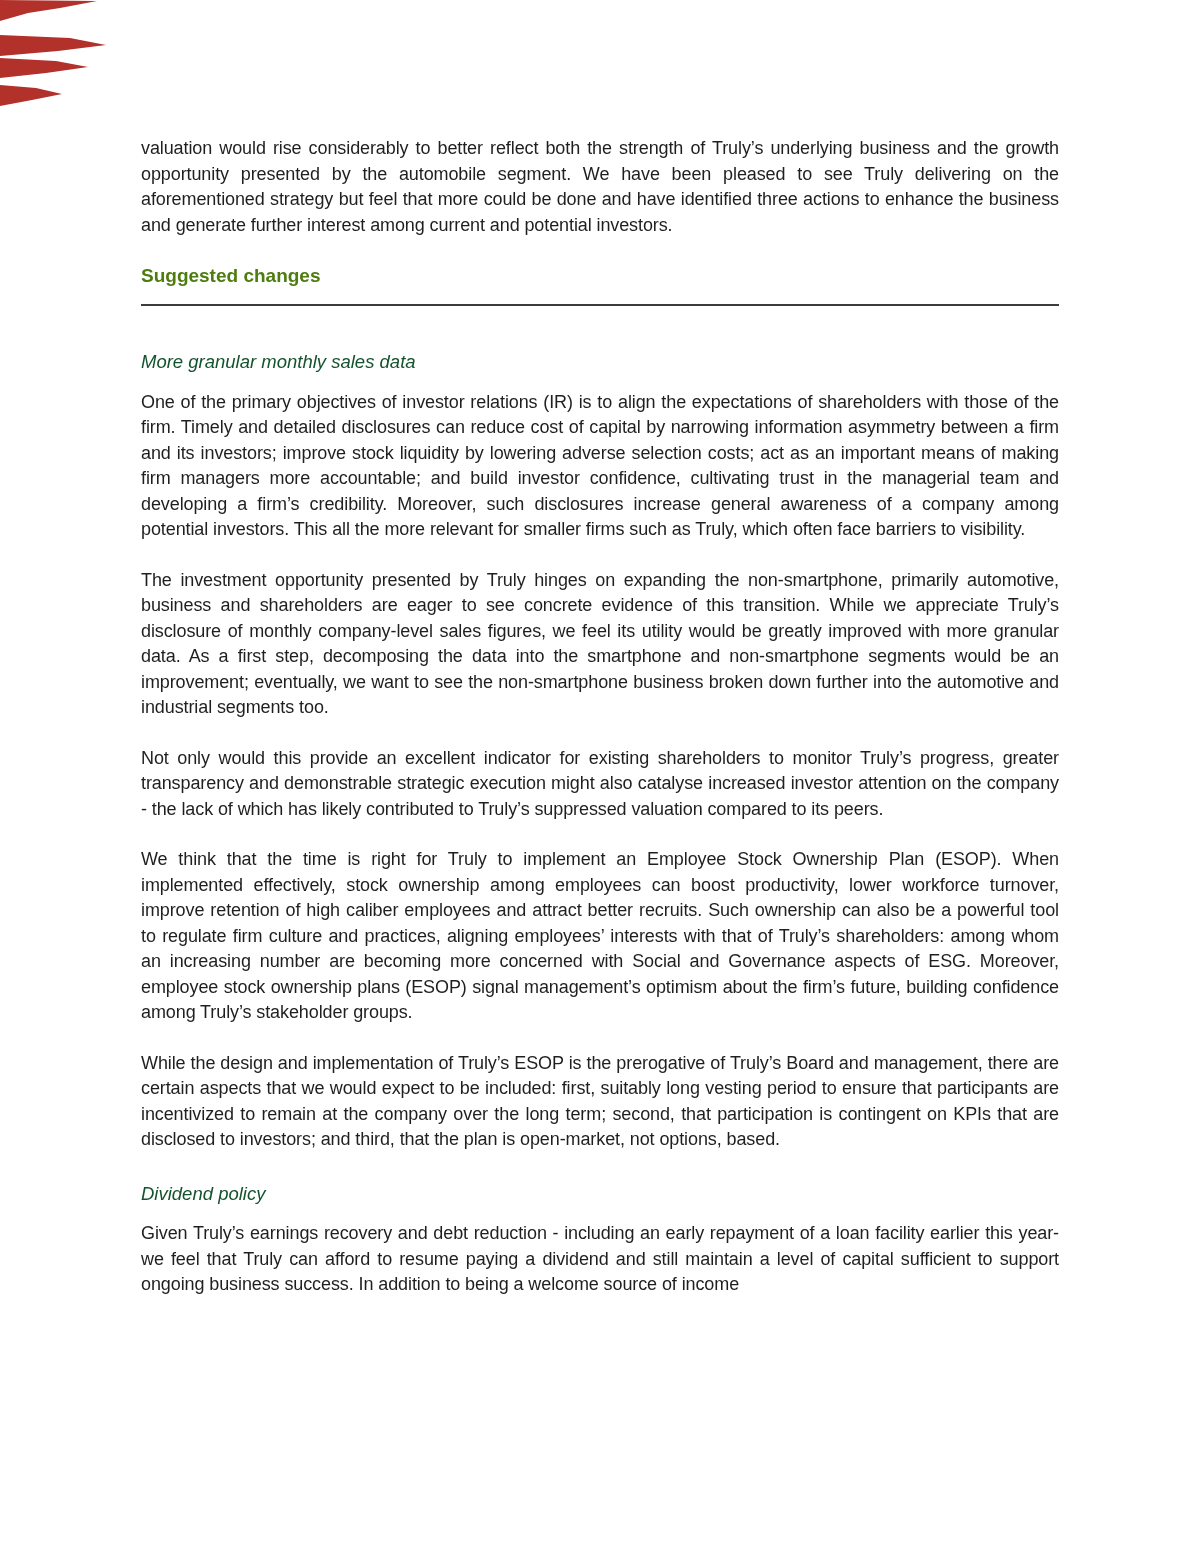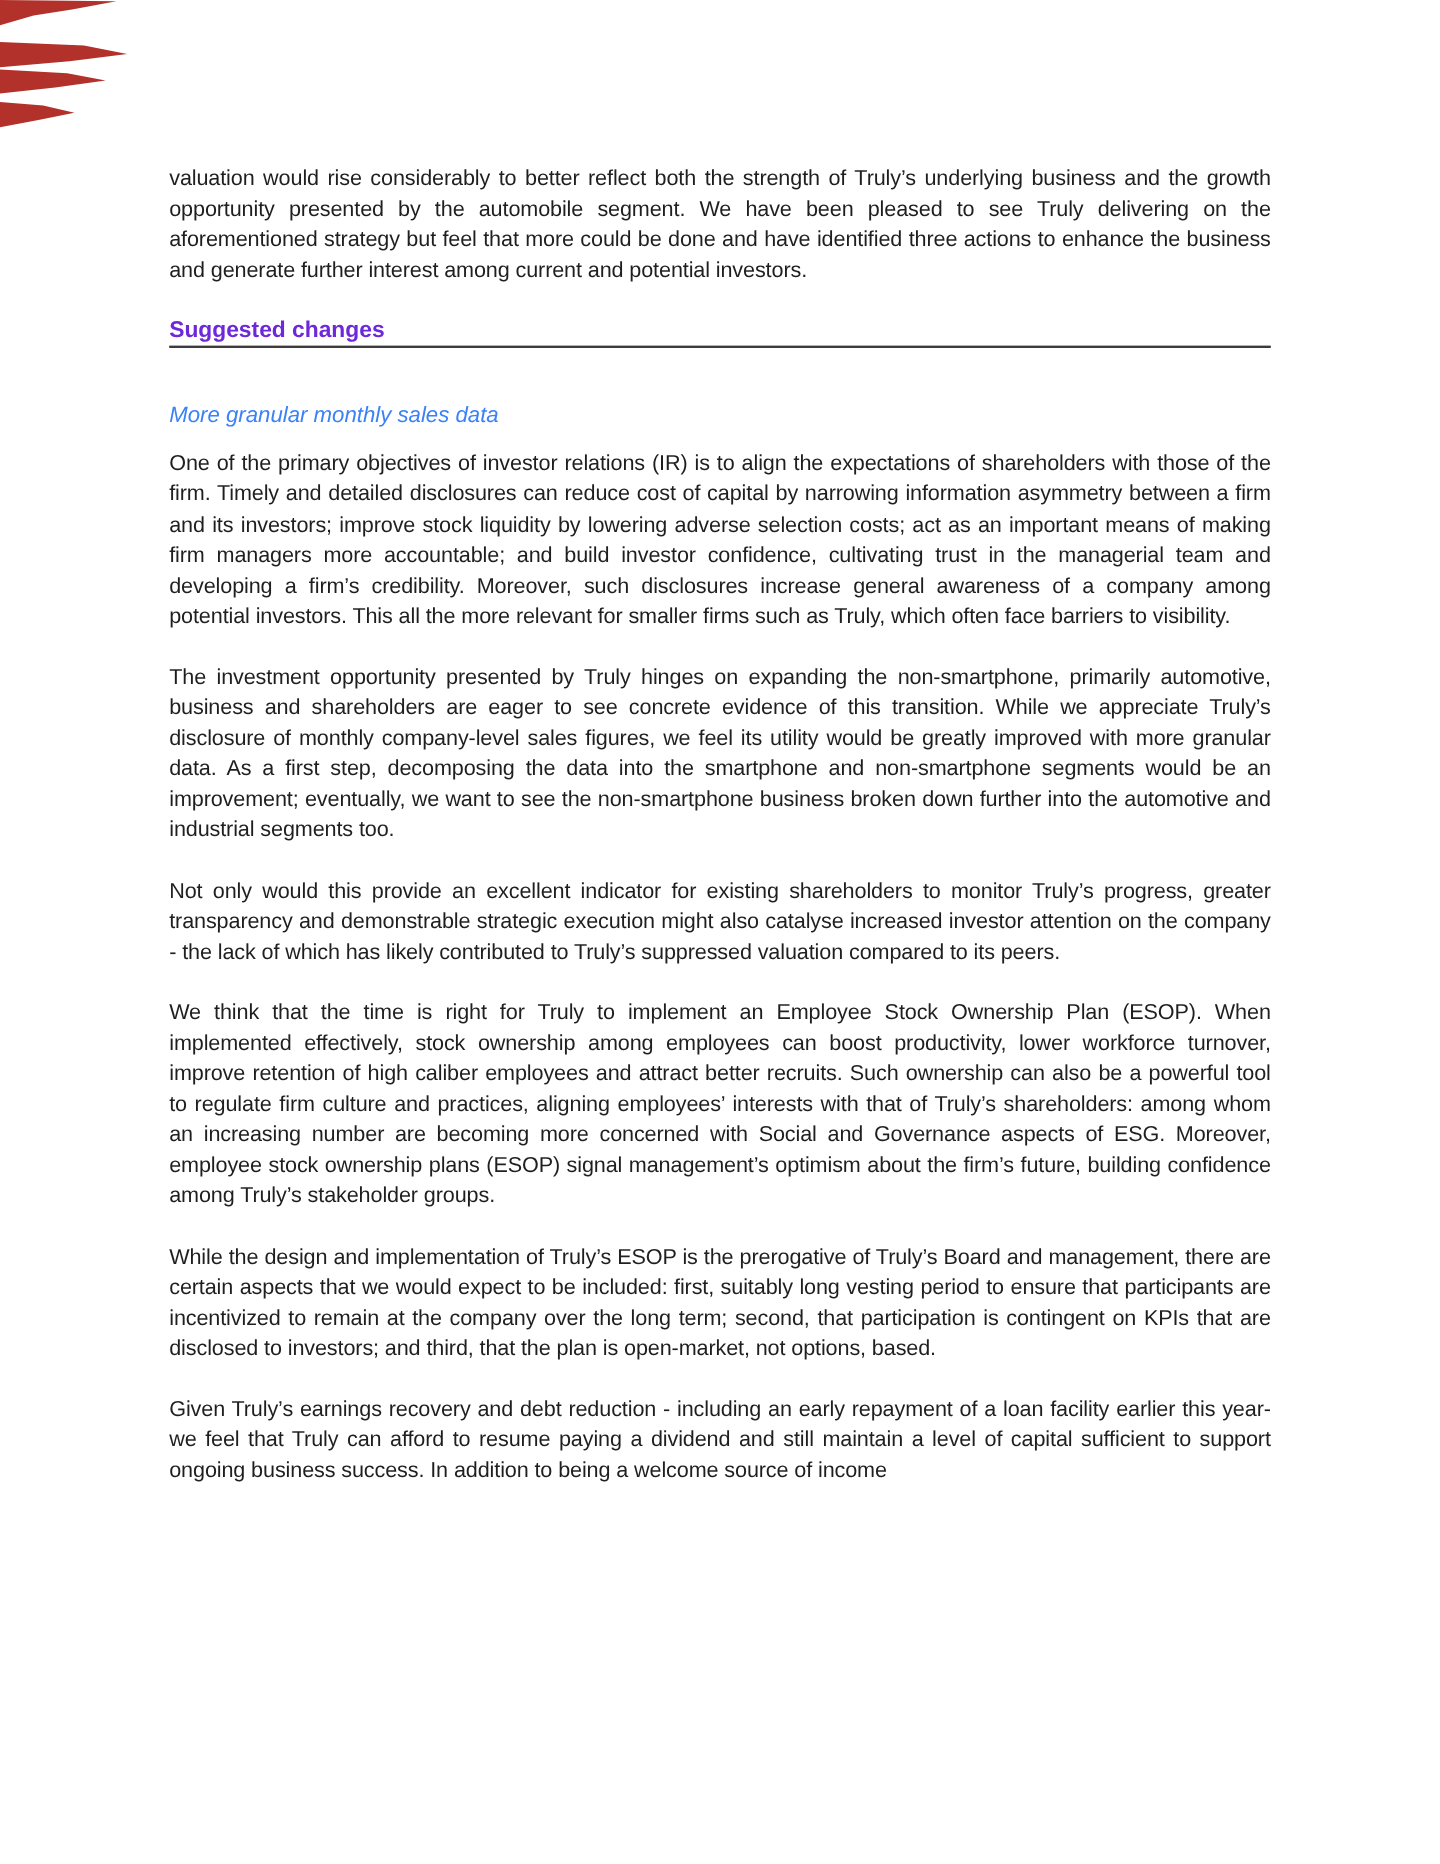--- a/index.html
+++ b/index.html
@@ -34,34 +34,34 @@
   }
   p.body-para {
     margin: 0 0 25px 0;
     font-size: 18px;
     line-height: 25.5px;
     text-align: justify;
     letter-spacing: -0.1px;
   }
   h2.section-heading {
     margin: 26px 0 43px 0;
-    padding: 0 0 0 0;
+    padding: 0 0 16px 0;
     font-size: 19px;
     line-height: 24px;
     font-weight: bold;
-    color: #6d28d9;
+    color: #4d7c0f;
     border-bottom: 2px solid #3c3c3c;
   }
   h3.subsection-heading {
     margin: 28px 0 15px 0;
     font-size: 18.5px;
     line-height: 25.5px;
     font-weight: normal;
     font-style: italic;
-    color: #3b82f6;
+    color: #14532d;
   }
 </style>
 </head>
 <body>
 
 <div class="page">
 
   <svg class="corner-marks" viewBox="0 0 110 110" fill="#b2312b">
     <polygon points="0,0 97,1 60,8 28,13 0,21"></polygon>
     <polygon points="0,35 70,38 106,45 58,51 0,56"></polygon>
@@ -81,17 +81,18 @@
 
     <p class="body-para">The investment opportunity presented by Truly hinges on expanding the non-smartphone, primarily automotive, business and shareholders are eager to see concrete evidence of this transition. While we appreciate Truly’s disclosure of monthly company-level sales figures, we feel its utility would be greatly improved with more granular data. As a first step, decomposing the data into the smartphone and non-smartphone segments would be an improvement; eventually, we want to see the non-smartphone business broken down further into the automotive and industrial segments too.</p>
 
     <p class="body-para">Not only would this provide an excellent indicator for existing shareholders to monitor Truly’s progress, greater transparency and demonstrable strategic execution might also catalyse increased investor attention on the company - the lack of which has likely contributed to Truly’s suppressed valuation compared to its peers.</p>
 
 
     <p class="body-para">We think that the time is right for Truly to implement an Employee Stock Ownership Plan (ESOP). When implemented effectively, stock ownership among employees can boost productivity, lower workforce turnover, improve retention of high caliber employees and attract better recruits. Such ownership can also be a powerful tool to regulate firm culture and practices, aligning employees’ interests with that of Truly’s shareholders: among whom an increasing number are becoming more concerned with Social and Governance aspects of ESG. Moreover, employee stock ownership plans (ESOP) signal management’s optimism about the firm’s future, building confidence among Truly’s stakeholder groups.</p>
 
     <p class="body-para">While the design and implementation of Truly’s ESOP is the prerogative of Truly’s Board and management, there are certain aspects that we would expect to be included: first, suitably long vesting period to ensure that participants are incentivized to remain at the company over the long term; second, that participation is contingent on KPIs that are disclosed to investors; and third, that the plan is open-market, not options, based.</p>
 
+    <h3 class="subsection-heading">Dividend policy</h3>
 
     <p class="body-para">Given Truly’s earnings recovery and debt reduction - including an early repayment of a loan facility earlier this year- we feel that Truly can afford to resume paying a dividend and still maintain a level of capital sufficient to support ongoing business success. In addition to being a welcome source of income</p>
 
   </div>
 </div>
 
 </body></html>

